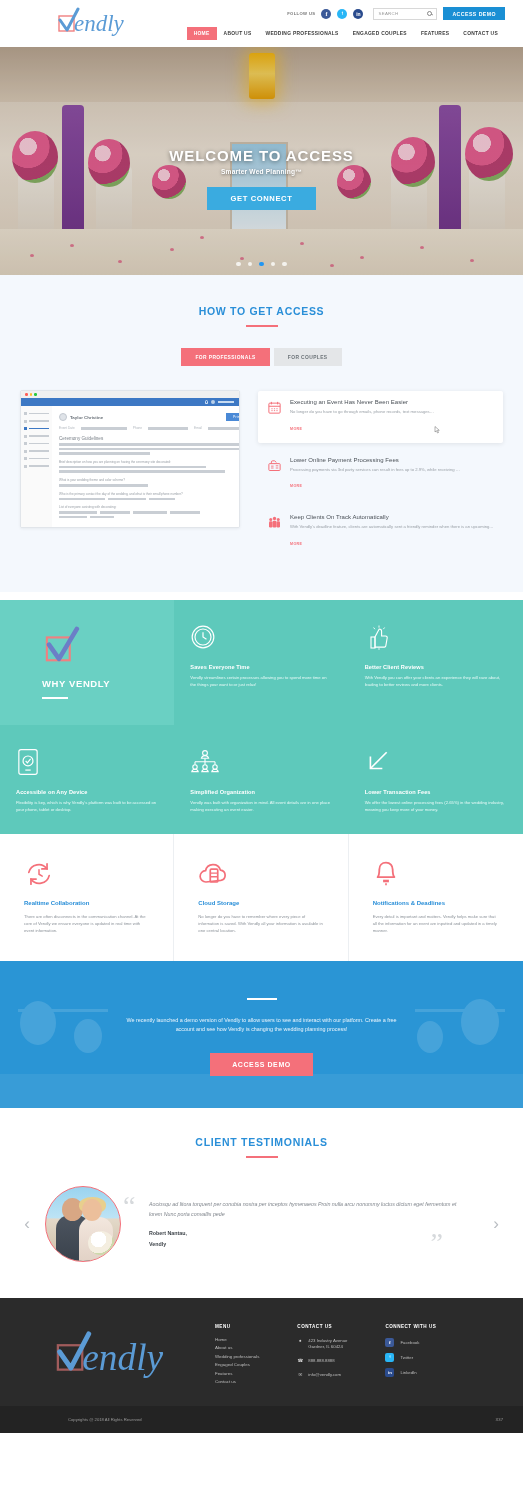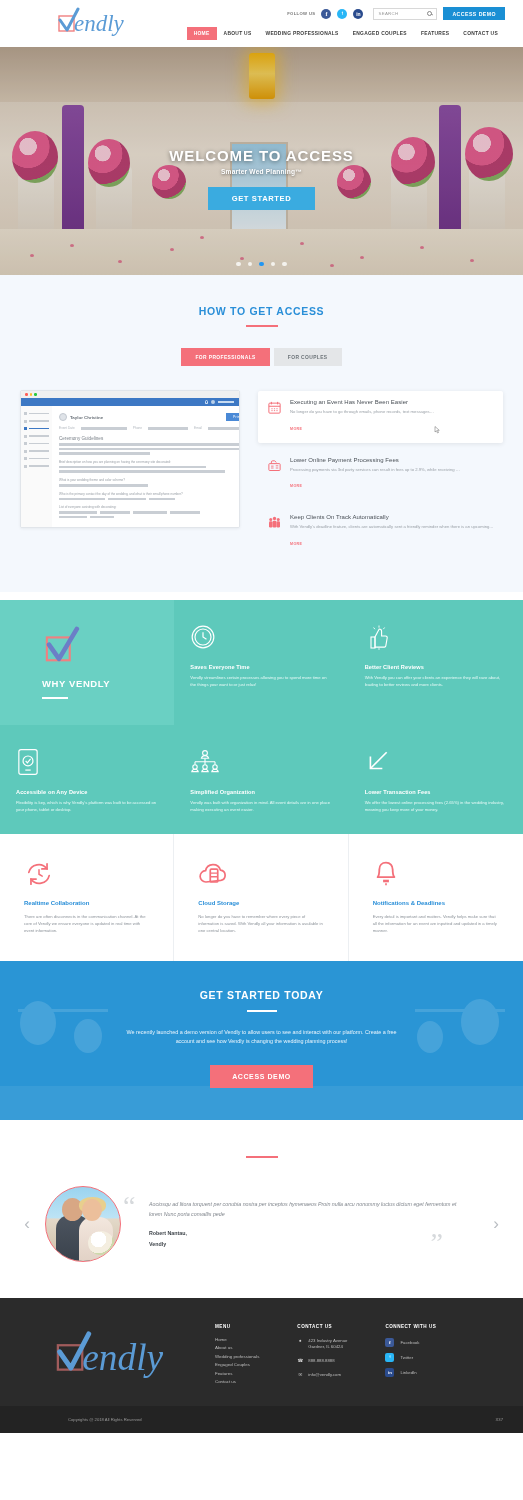--- a/index.html
+++ b/index.html
@@ -328,21 +328,21 @@
       <div class="petal" style="left:360px;bottom:16px"></div>
       <div class="petal" style="left:420px;bottom:26px"></div>
       <div class="petal" style="left:470px;bottom:13px"></div>
       <div class="petal" style="left:200px;bottom:36px"></div>
       <div class="petal" style="left:330px;bottom:8px"></div>
     </div>
     <div class="hero-overlay"></div>
     <div class="hero-content">
       <div class="hero-title">WELCOME TO ACCESS</div>
       <div class="hero-sub">Smarter Wed Planning™</div>
-      <button class="hero-btn">GET STARTED</button>
+      <button class="hero-btn">GET CONNECT</button>
     </div>
     <div class="dots">
       <span class="dot"></span>
       <span class="dot"></span>
       <span class="dot active"></span>
       <span class="dot"></span>
       <span class="dot"></span>
     </div>
   </div>
 
@@ -624,28 +624,28 @@
     <div class="cta-bg">
       <div class="cta-shape" style="left:20px;top:40px;width:36px;height:44px;"></div>
       <div class="cta-shape" style="left:74px;top:58px;width:28px;height:34px;"></div>
       <div class="cta-shape" style="right:24px;top:38px;width:38px;height:46px;"></div>
       <div class="cta-shape" style="right:80px;top:60px;width:26px;height:32px;"></div>
       <div class="cta-shape" style="left:0;bottom:0;width:523px;height:34px;border-radius:0;opacity:.5"></div>
       <div class="cta-shape" style="left:18px;top:48px;width:90px;height:3px;border-radius:0;"></div>
       <div class="cta-shape" style="right:18px;top:48px;width:90px;height:3px;border-radius:0;"></div>
     </div>
     <div class="cta-in">
-      <div class="cta-title">GET STARTED TODAY</div>
       <div class="cta-rule"></div>
       <div class="cta-p">We recently launched a demo version of Vendly to allow users to see and interact with our platform. Create a free account and see how Vendly is changing the wedding planning process!</div>
       <button class="cta-btn">ACCESS DEMO</button>
     </div>
   </div>
 
   <div class="testi">
+    <div class="sec-title">CLIENT TESTIMONIALS</div>
     <div class="sec-rule"></div>
     <div class="testi-body">
       <div class="arrow">‹</div>
       <div class="avatar-wrap">
         <div class="avatar">
           <div class="av-groom"></div>
             <div class="av-ghead"></div>
           <div class="av-bride"></div>
             <div class="av-hair"></div>
             <div class="av-bhead"></div>

